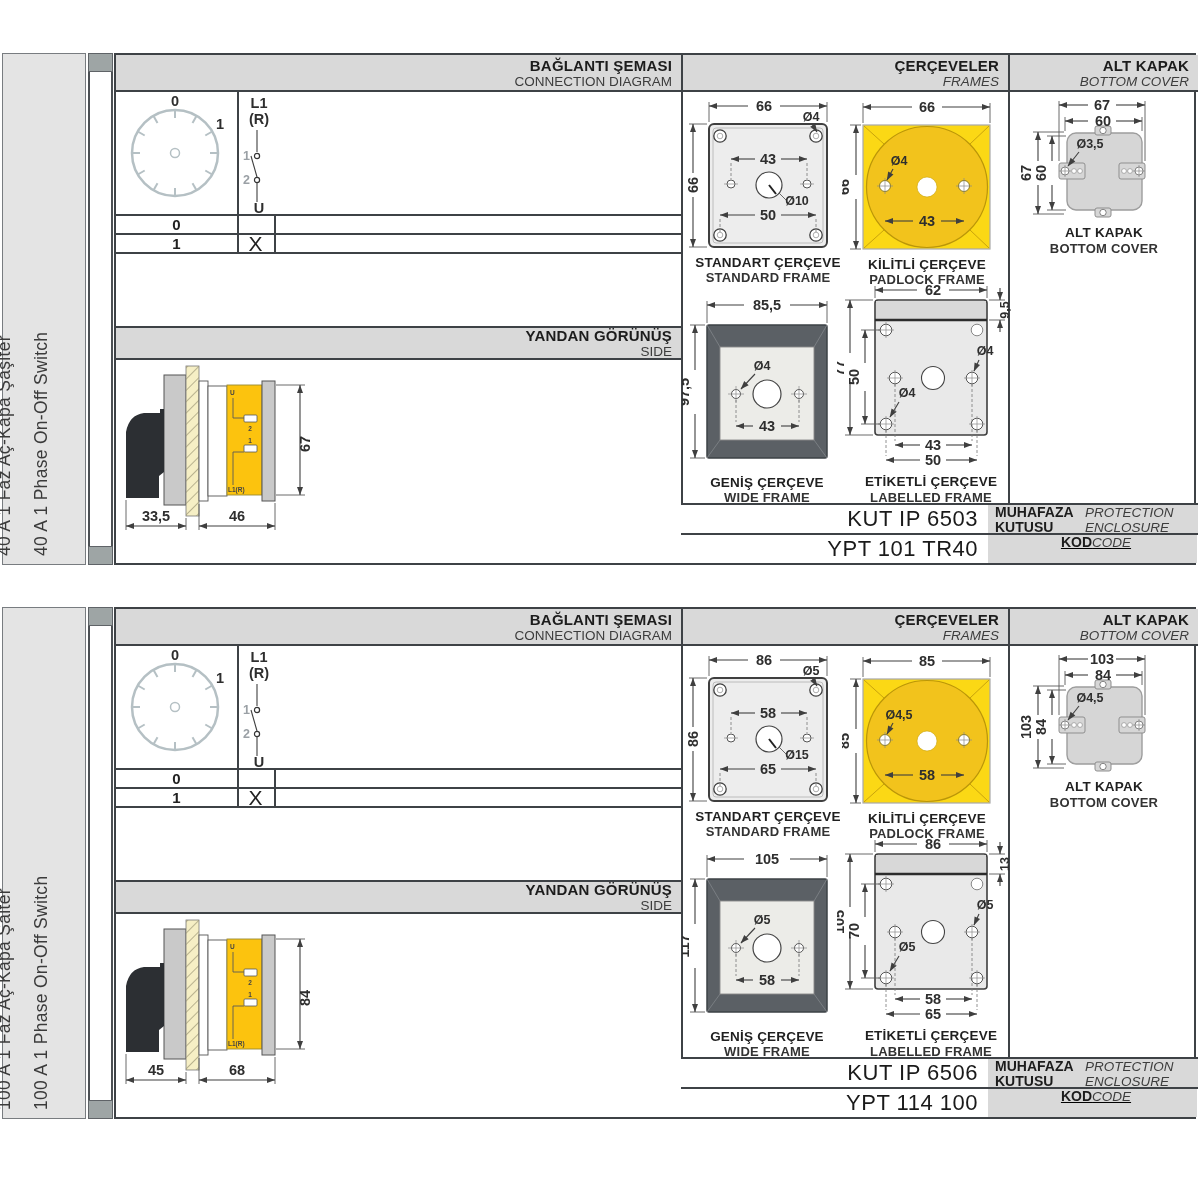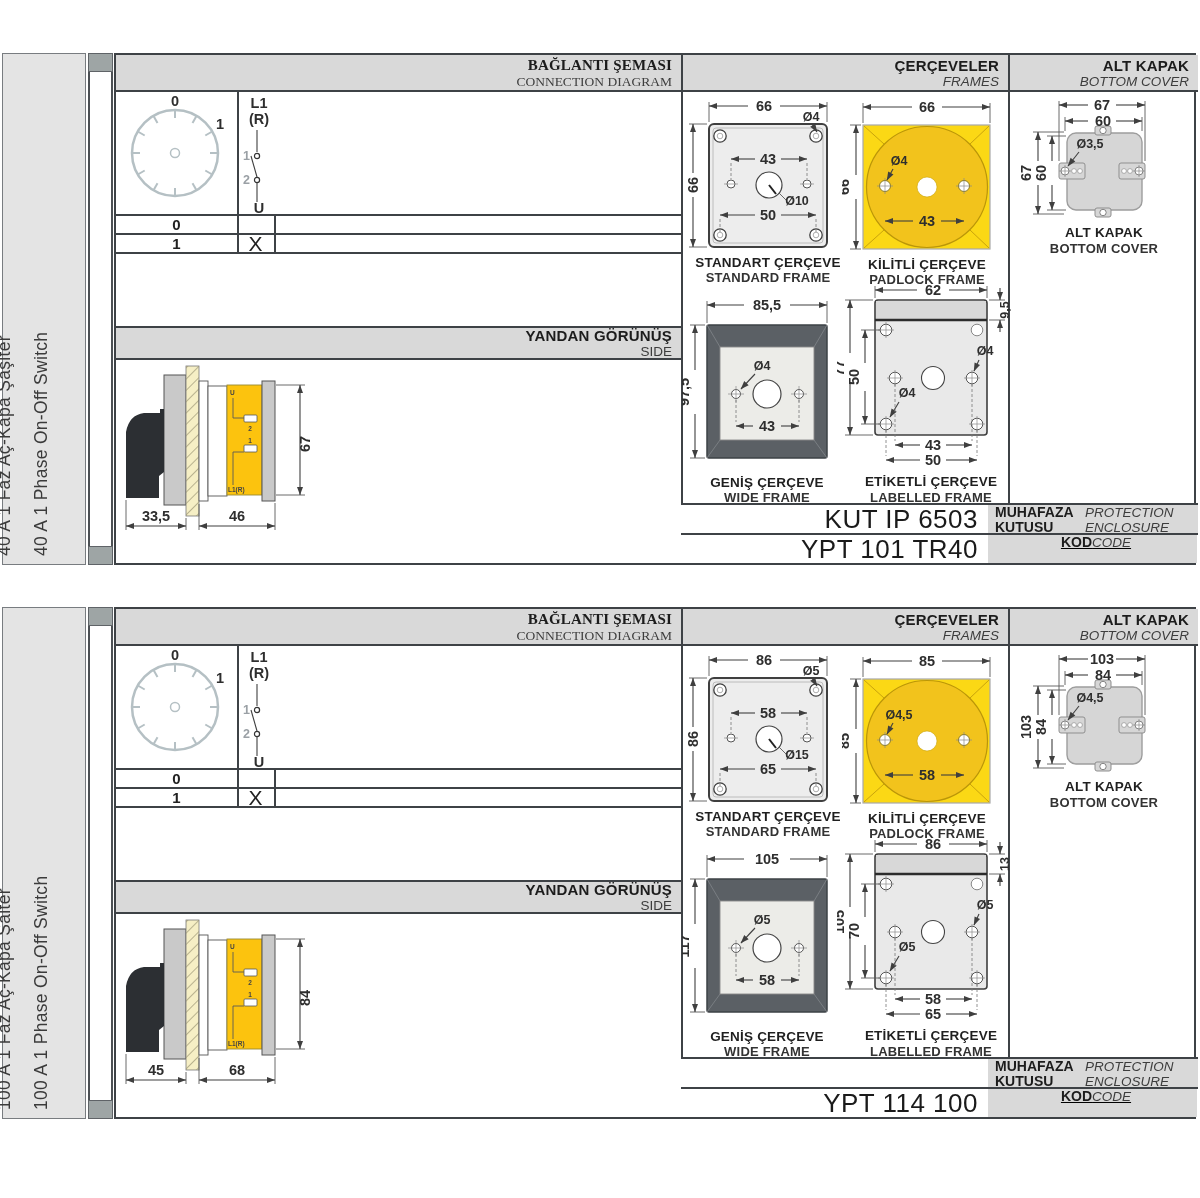--- a/index.html
+++ b/index.html
@@ -18,21 +18,21 @@
   .strip-sq { position:absolute; left:86px; width:25px; height:19px; background:#9ea5a5;
               border:1px solid #5f6367; box-sizing:border-box; }
   .sq-top { top:0; } .sq-bot { top:493px; }
 
   .main { position:absolute; left:112px; top:0; width:1082px; height:512px; background:#fff;
           border:2px solid #3e4246; box-sizing:border-box; }
 
   .hdr { position:absolute; top:0; height:37px; background:#d9d9d9; border-bottom:2px solid #3e4246;
          box-sizing:border-box; display:flex; flex-direction:column; justify-content:center;
          align-items:flex-end; padding-right:9px; }
-  .hdr-conn { left:0; width:565px;font-family:Liberation Serif, serif; } .hdr-frames { left:565px; width:327px; } .hdr-cover { left:892px; width:190px; }
+  .hdr-conn { left:0; width:565px; } .hdr-frames { left:565px; width:327px; } .hdr-cover { left:892px; width:190px; }
   .hdr-tr { font-weight:bold; font-size:15px; color:#1c1c1c; line-height:17px; letter-spacing:.2px; }
   .hdr-en { font-size:13.5px; color:#3d3d3d; line-height:15px; }
   .it { font-style:italic; }
 
   .vline { position:absolute; width:2px; background:#3e4246; }
   .hline { position:absolute; height:2px; background:#3e4246; }
   .v-frames { left:565px; top:0; height:448px; }
   .v-cover  { left:892px; top:0; height:448px; }
   .v-code   { left:872px; top:448px; height:60px; }
   .v-dial   { left:121px; top:37px; height:162px; }
@@ -44,21 +44,21 @@
   .c-p0 { left:0; top:161px; width:121px; height:17px; }
   .c-p1 { left:0; top:180px; width:121px; height:17px; }
   .c-x  { left:121px; top:180px; width:37px; height:17px; font-size:21px; font-weight:400; }
 
   .sidehdr { position:absolute; left:0; top:271px; width:565px; height:34px; background:#d9d9d9;
              border-top:2px solid #3e4246; border-bottom:2px solid #3e4246; box-sizing:border-box;
              display:flex; flex-direction:column; justify-content:center; align-items:flex-end; padding-right:9px; }
 
   .h-c1 { left:565px; top:448px; width:517px; } .h-c2 { left:565px; top:478px; width:517px; }
   .coderow { position:absolute; display:flex; align-items:center; box-sizing:border-box; }
-  .code-a { justify-content:flex-end; padding-right:10px; font-size:26px; color:#1a1a1a; letter-spacing:.5px; }
+  .code-a { justify-content:flex-end; padding-right:10px; font-size:22px; color:#1a1a1a; letter-spacing:.5px; }
   .ca1 { left:565px; top:450px; width:307px; height:28px; }
   .ca2 { left:565px; top:480px; width:307px; height:28px; }
   .code-b { align-items:flex-start; justify-content:center; background:#d9d9d9; padding-left:7px; }
   .cb1 { left:872px; top:450px; width:210px; height:28px; }
   .cb2 { left:872px; top:480px; width:209px; height:28px;text-decoration:underline; }
   .cb-tr { font-weight:bold; font-size:14px; color:#1c1c1c; line-height:15px; }
   .cb-en { font-style:italic; font-size:13.5px; color:#3d3d3d; line-height:15px; }
 
   .abs { position:absolute; }
   .svg-dial { left:0; top:37px; } .svg-contact { left:121px; top:37px; }
@@ -800,20 +800,21 @@
       <text class="dim" x="96" y="167">58</text>
       <line class="dash" x1="49" y1="147" x2="49" y2="173"></line>
             <line class="dash" x1="140" y1="147" x2="140" y2="173"></line>
       <line class="dl" x1="49" y1="177" x2="83" y2="177" marker-start="url(#aW)"></line>
       <line class="dl" x1="109" y1="177" x2="140" y2="177" marker-end="url(#aE)"></line>
       <text class="dim" x="96" y="182">65</text>
       <text class="cap1" x="94" y="203">ETİKETLİ ÇERÇEVE</text>
       <text class="cap2" x="94" y="219">LABELLED FRAME</text>
     </svg>
 
+    <div class="coderow code-a ca1">KUT IP 6506</div>
     <div class="coderow code-b cb1">
       <div class="cb-tr">MUHAFAZA KUTUSU</div>
       <div class="cb-en">PROTECTION ENCLOSURE</div>
     </div>
     <div class="coderow code-a ca2">YPT 114 100</div>
     <div class="coderow code-b cb2">
       <div class="cb-tr">KOD</div>
       <div class="cb-en">CODE</div>
     </div>
 

